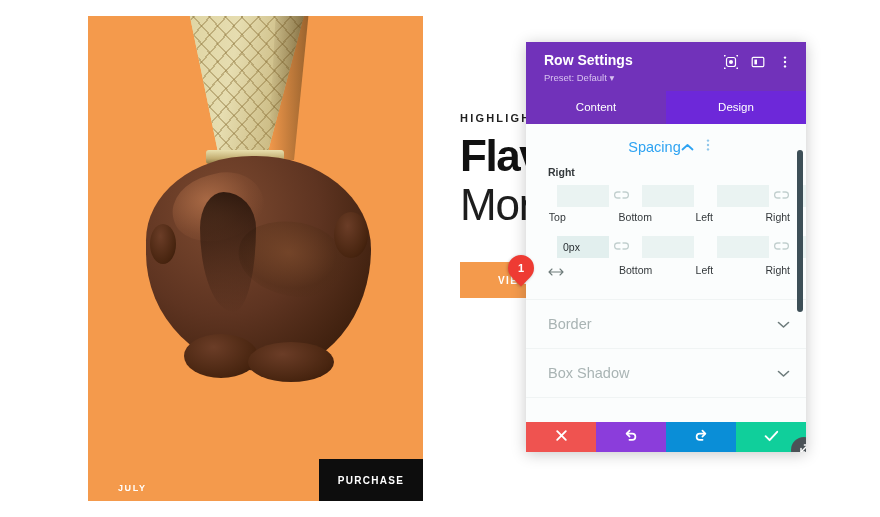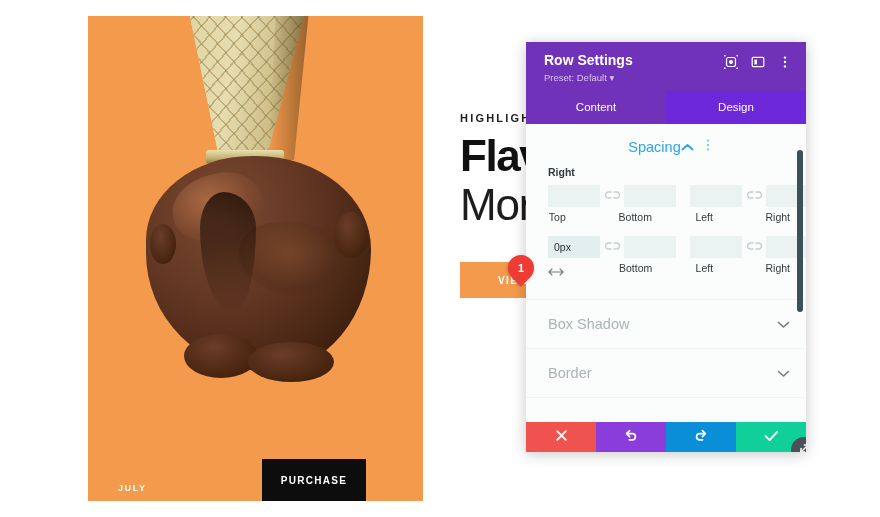--- a/index.html
+++ b/index.html
@@ -72,21 +72,21 @@
     width: 56px; height: 120px;
     background: linear-gradient(176deg, rgba(22,10,4,.8) 0%, rgba(30,14,6,.25) 70%, rgba(0,0,0,0) 100%);
     border-radius: 42% 58% 40% 60% / 30% 30% 70% 70%;
   }
   .drip {
     position: absolute;
     background: radial-gradient(ellipse at 40% 30%, #6b3d27 0%, #47240f 70%, #2e1507 100%);
     border-radius: 50%;
   }
 
-  .promo-body { position: absolute; left: 0; bottom: 0; width: 278px; padding: 0 0 0 30px; }
+  .promo-body { position: absolute; left: 0; bottom: 0; width: 335px; padding: 0 0 0 30px; }
   .promo-month {
     color: #ffffff; font-size: 9px; font-weight: bold;
     letter-spacing: 1.6px; margin-bottom: 8px;
   }
   .promo-title { margin-bottom: 44px; white-space: nowrap; }
   .promo-title-b { color: #ffffff; font-size: 30px; font-weight: bold; letter-spacing: -.3px; }
   .promo-title-l { color: #ffffff; font-size: 30px; font-weight: 300; letter-spacing: -.2px; }
   .purchase-btn {
     position: absolute; right: 0px; bottom: 0px;
     width: 104px; height: 42px;
@@ -159,30 +159,31 @@
   .field-group { padding: 0 16px 0 22px; }
   .field-label { font-size: 10.5px; color: #33383b; font-weight: bold; margin-bottom: 7px; }
   .quad {
     display: flex; align-items: center; position: relative;
   }
   .quad-half { display: flex; align-items: center; flex: 1; }
   .qin {
     height: 22px; background: #eaf3f2; border: none; width: 52px;
     font-size: 10.5px; color: #2b3135; padding: 0 6px;
     font-family: "Liberation Sans", sans-serif;
+    margin-left: 9px;
   }
   .qin.focused {
     background: #e2efee; outline: none; position: relative;
   }
   .link-ic {
     width: 24px; display: flex; align-items: center; justify-content: center;
     color: #c2cfce;
   }
   .quad-div { width: 1px; height: 21px; background: #d2dedd; margin: 0 7px; }
-  .quad-labels { display: flex; align-items: flex-start; margin-top: 4px; gap: 28px; }
+  .quad-labels { display: flex; align-items: center; margin-top: 4px; gap: 28px; }
   .qlab {
     font-size: 10.5px; color: #33383b; text-align: center; width: 52px;
   }
   .qlab.gap { margin-left: 24px; }
   .qlab.div { margin-left: 15px; }
 
   .drag-slider { display: flex; align-items: center; width: 52px; height: 14px; margin-top: 3px; }
   .drag-arrow { color: #6f7c7b; display: flex; align-items: center; }
   .drag-track {
     flex: 1; height: 9px; margin-left: 3px;
@@ -400,29 +401,29 @@
               <span class="drag-track"></span>
             </div>
             <div class="qlab gap">Bottom</div>
             <div class="qlab div">Left</div>
             <div class="qlab gap">Right</div>
           </div>
         </div>
 
         <div style="margin-top:20px;">
           <div class="collapsed-row">
-            <span class="collapsed-title">Box Shadow</span>
+            <span class="collapsed-title">Border</span>
             <span>
               <svg width="13" height="9" viewBox="0 0 13 9">
                   <path d="M1.5 2.5L6.5 7l5-4.5" fill="none" stroke="#6d7b7b" stroke-width="1.6" stroke-linecap="round" stroke-linejoin="round"></path>
                 </svg>
             </span>
           </div>
           <div class="collapsed-row">
-            <span class="collapsed-title">Border</span>
+            <span class="collapsed-title">Box Shadow</span>
             <span>
               <svg width="13" height="9" viewBox="0 0 13 9">
                   <path d="M1.5 2.5L6.5 7l5-4.5" fill="none" stroke="#6d7b7b" stroke-width="1.6" stroke-linecap="round" stroke-linejoin="round"></path>
                 </svg>
             </span>
           </div>
           <div class="collapsed-row">
             
             
           </div>

